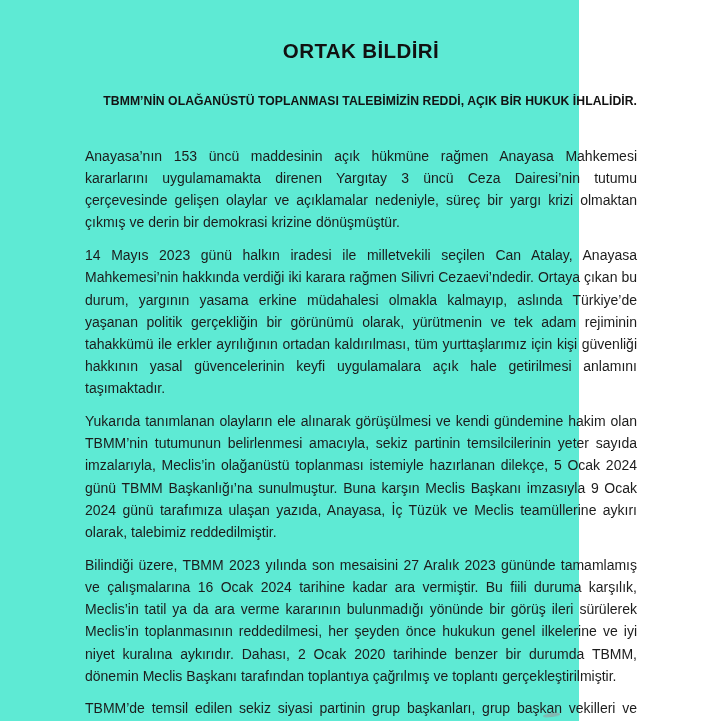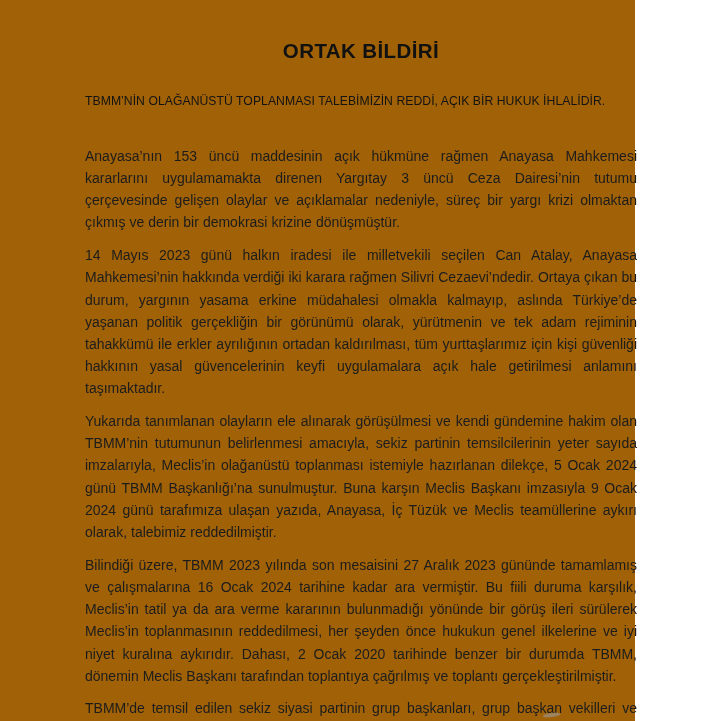--- a/index.html
+++ b/index.html
@@ -12,23 +12,23 @@
     width: 721px;
     height: 721px;
     overflow: hidden;
     font-family: "Liberation Sans", "DejaVu Sans", sans-serif;
     color: #1a1a1a;
     -webkit-font-smoothing: antialiased;
   }
 
   .page {
     position: relative;
-    width: 635px;
+    width: 579px;
     height: 721px;
-    background: #a16207;
+    background: #5eead4;
     box-sizing: border-box;
     padding: 0;
   }
 
   .doc-body {
     position: absolute;
     left: 85px;
     top: 0;
     width: 552px;
   }
@@ -38,23 +38,23 @@
     font-size: 20.5px;
     font-weight: 700;
     letter-spacing: 0.4px;
     color: #111111;
     margin: 0;
     padding-top: 40px;
     line-height: 1.1;
   }
 
   .doc-subtitle {
-    text-align: left;
+    text-align: right;
     font-size: 12.2px;
-    font-weight: 400;
+    font-weight: 700;
     letter-spacing: 0.05px;
     color: #131313;
     margin: 0;
     padding-top: 31px;
     line-height: 1.25;
     white-space: nowrap;
   }
 
   .paragraphs {
     padding-top: 36px;

